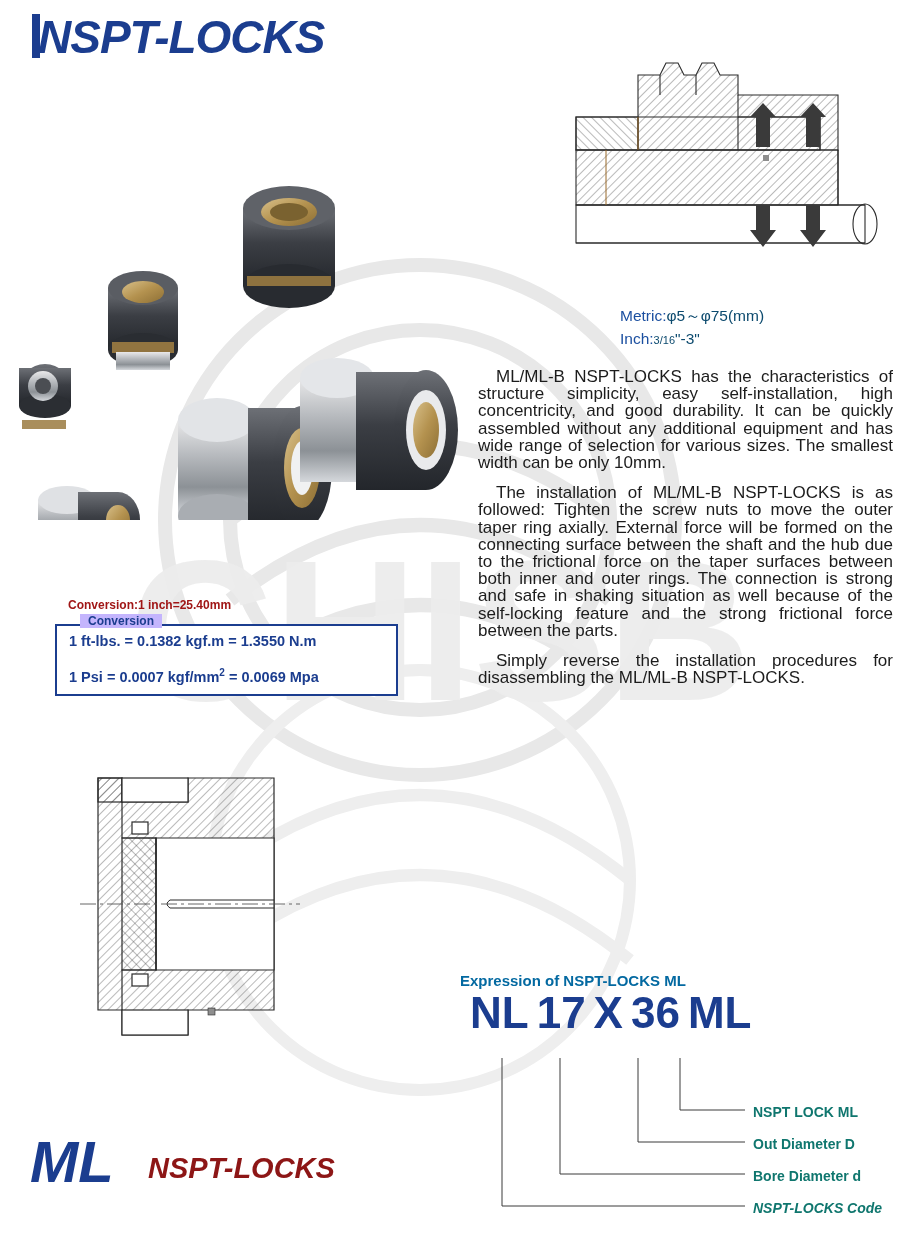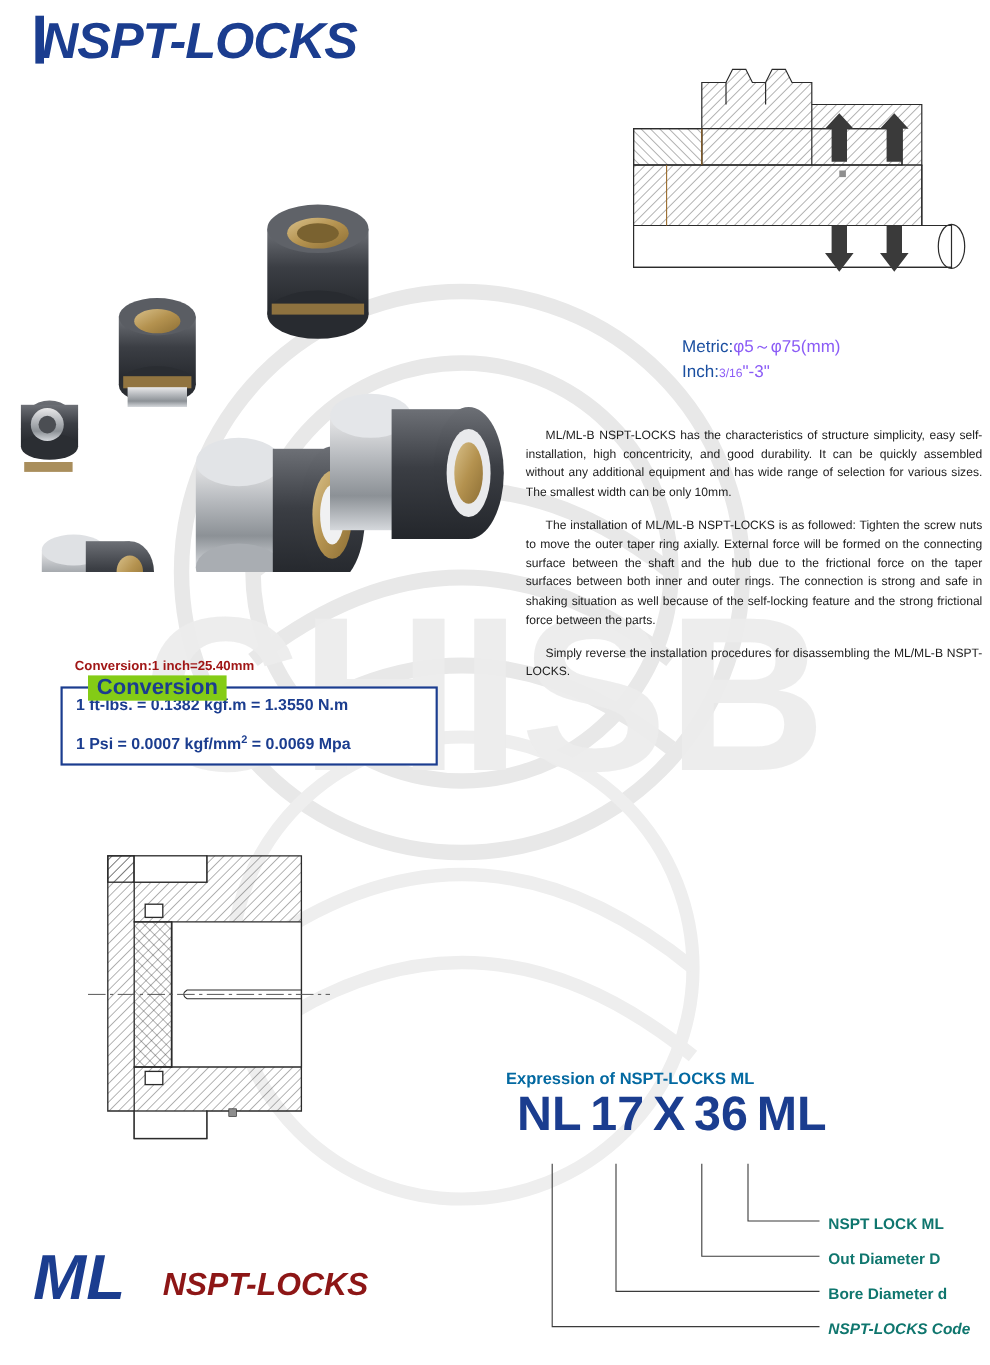--- a/index.html
+++ b/index.html
@@ -31,44 +31,44 @@
     position:absolute; left:0px; top:90px; width:470px; height:430px;
     z-index:3;
   }
 
   
   .tech-drawing { position:absolute; left:520px; top:55px; width:380px; height:250px; z-index:3; }
 
   
   .spec-block { position:absolute; left:620px; top:305px; width:270px; z-index:4; }
   .spec-line { font-size:15.5px; color:#1b4fa0; line-height:21px; margin-bottom:2px; }
-  .spec-line .val { color:#8b5cf6; }
+  .spec-line .val { color:#0c4a6e; }
   .spec-line .small { font-size:11px; }
 
   .body-text {
-    position:absolute; left:478px; top:388px; width:415px;
-    font-size:11px; line-height:17.2px; color:#1c1c1c;
+    position:absolute; left:478px; top:368px; width:415px;
+    font-size:17px; line-height:17.2px; color:#1c1c1c;
     text-align:justify; z-index:4;
   }
   .body-text p { margin:0 0 13px 0; }
   .body-text p.indent { text-indent:18px; }
 
   
   .conv-label {
     position:absolute; left:68px; top:598px;
     font-size:12px; font-weight:bold; color:#a01616; z-index:4;
   }
   .conv-box {
     position:absolute; left:55px; top:624px; width:343px; height:72px;
     border:2px solid #1b3d8f; z-index:4; background:#fff;
   }
   .conv-legend {
     position:absolute; left:80px; top:614px;
-    background:#84cc16; padding:0 8px;
-    font-size:20px; font-weight:bold; color:#1b3d8f; z-index:5;
+    background:#c4b5fd; padding:0 8px;
+    font-size:12px; font-weight:bold; color:#1b3d8f; z-index:5;
   }
   .conv-row {
     font-size:14.5px; font-weight:bold; color:#1b3d8f;
     padding-left:12px; line-height:31px;
   }
   .conv-row sup { font-size:10px; }
 
   
   .section-drawing { position:absolute; left:60px; top:760px; width:340px; height:290px; z-index:3; }
 

